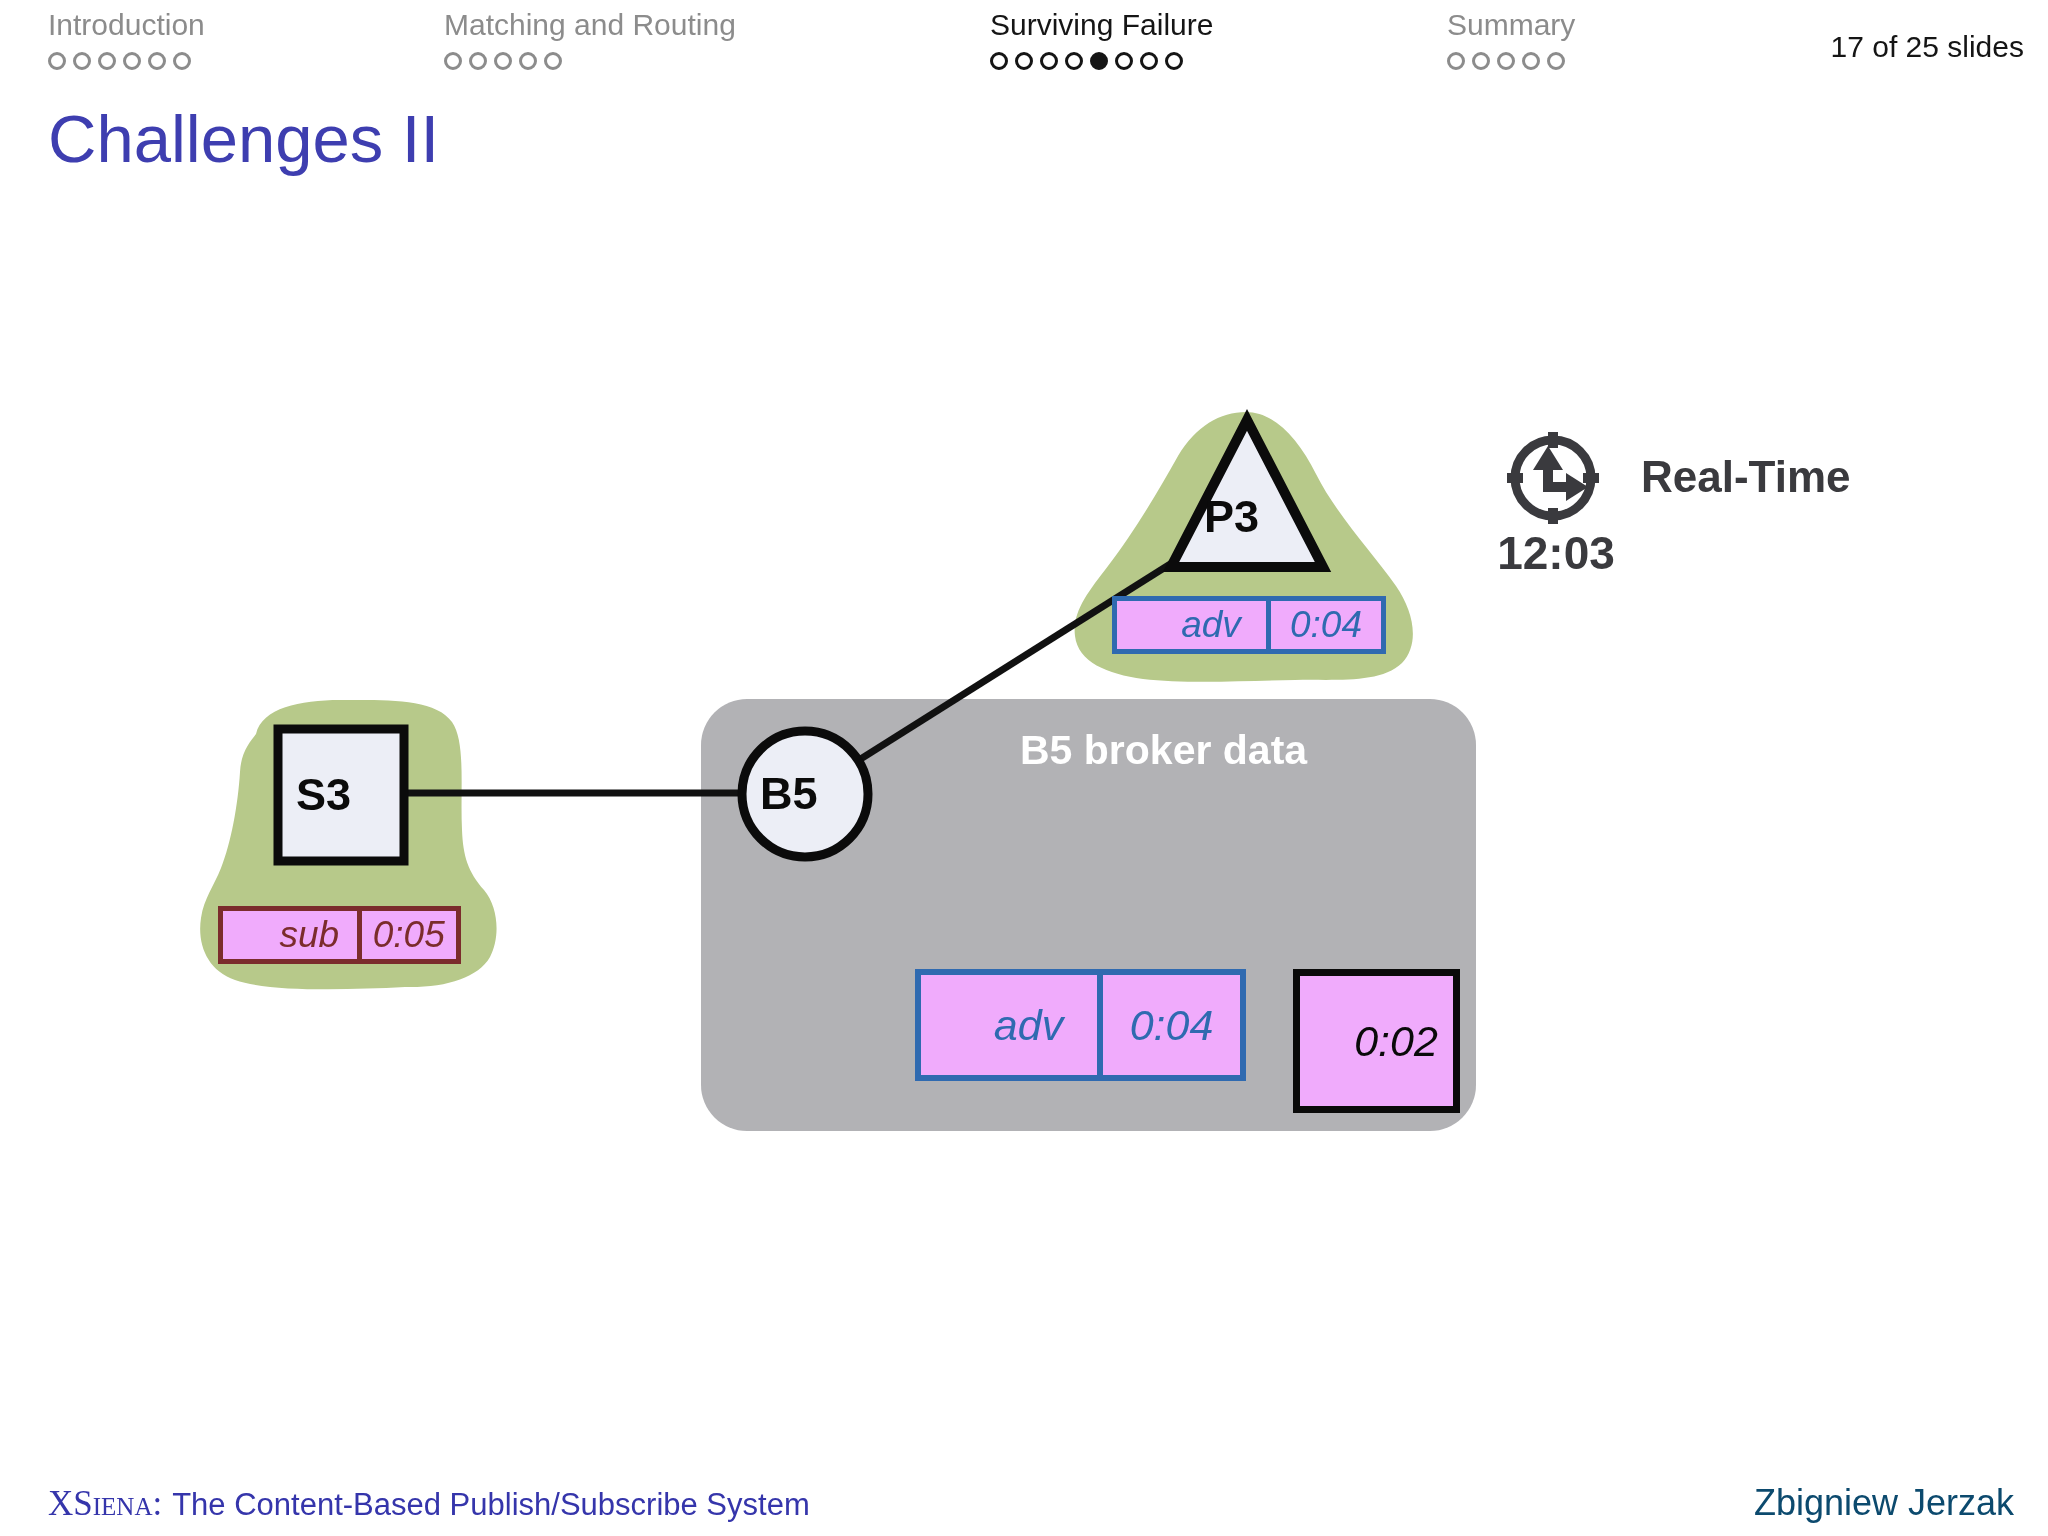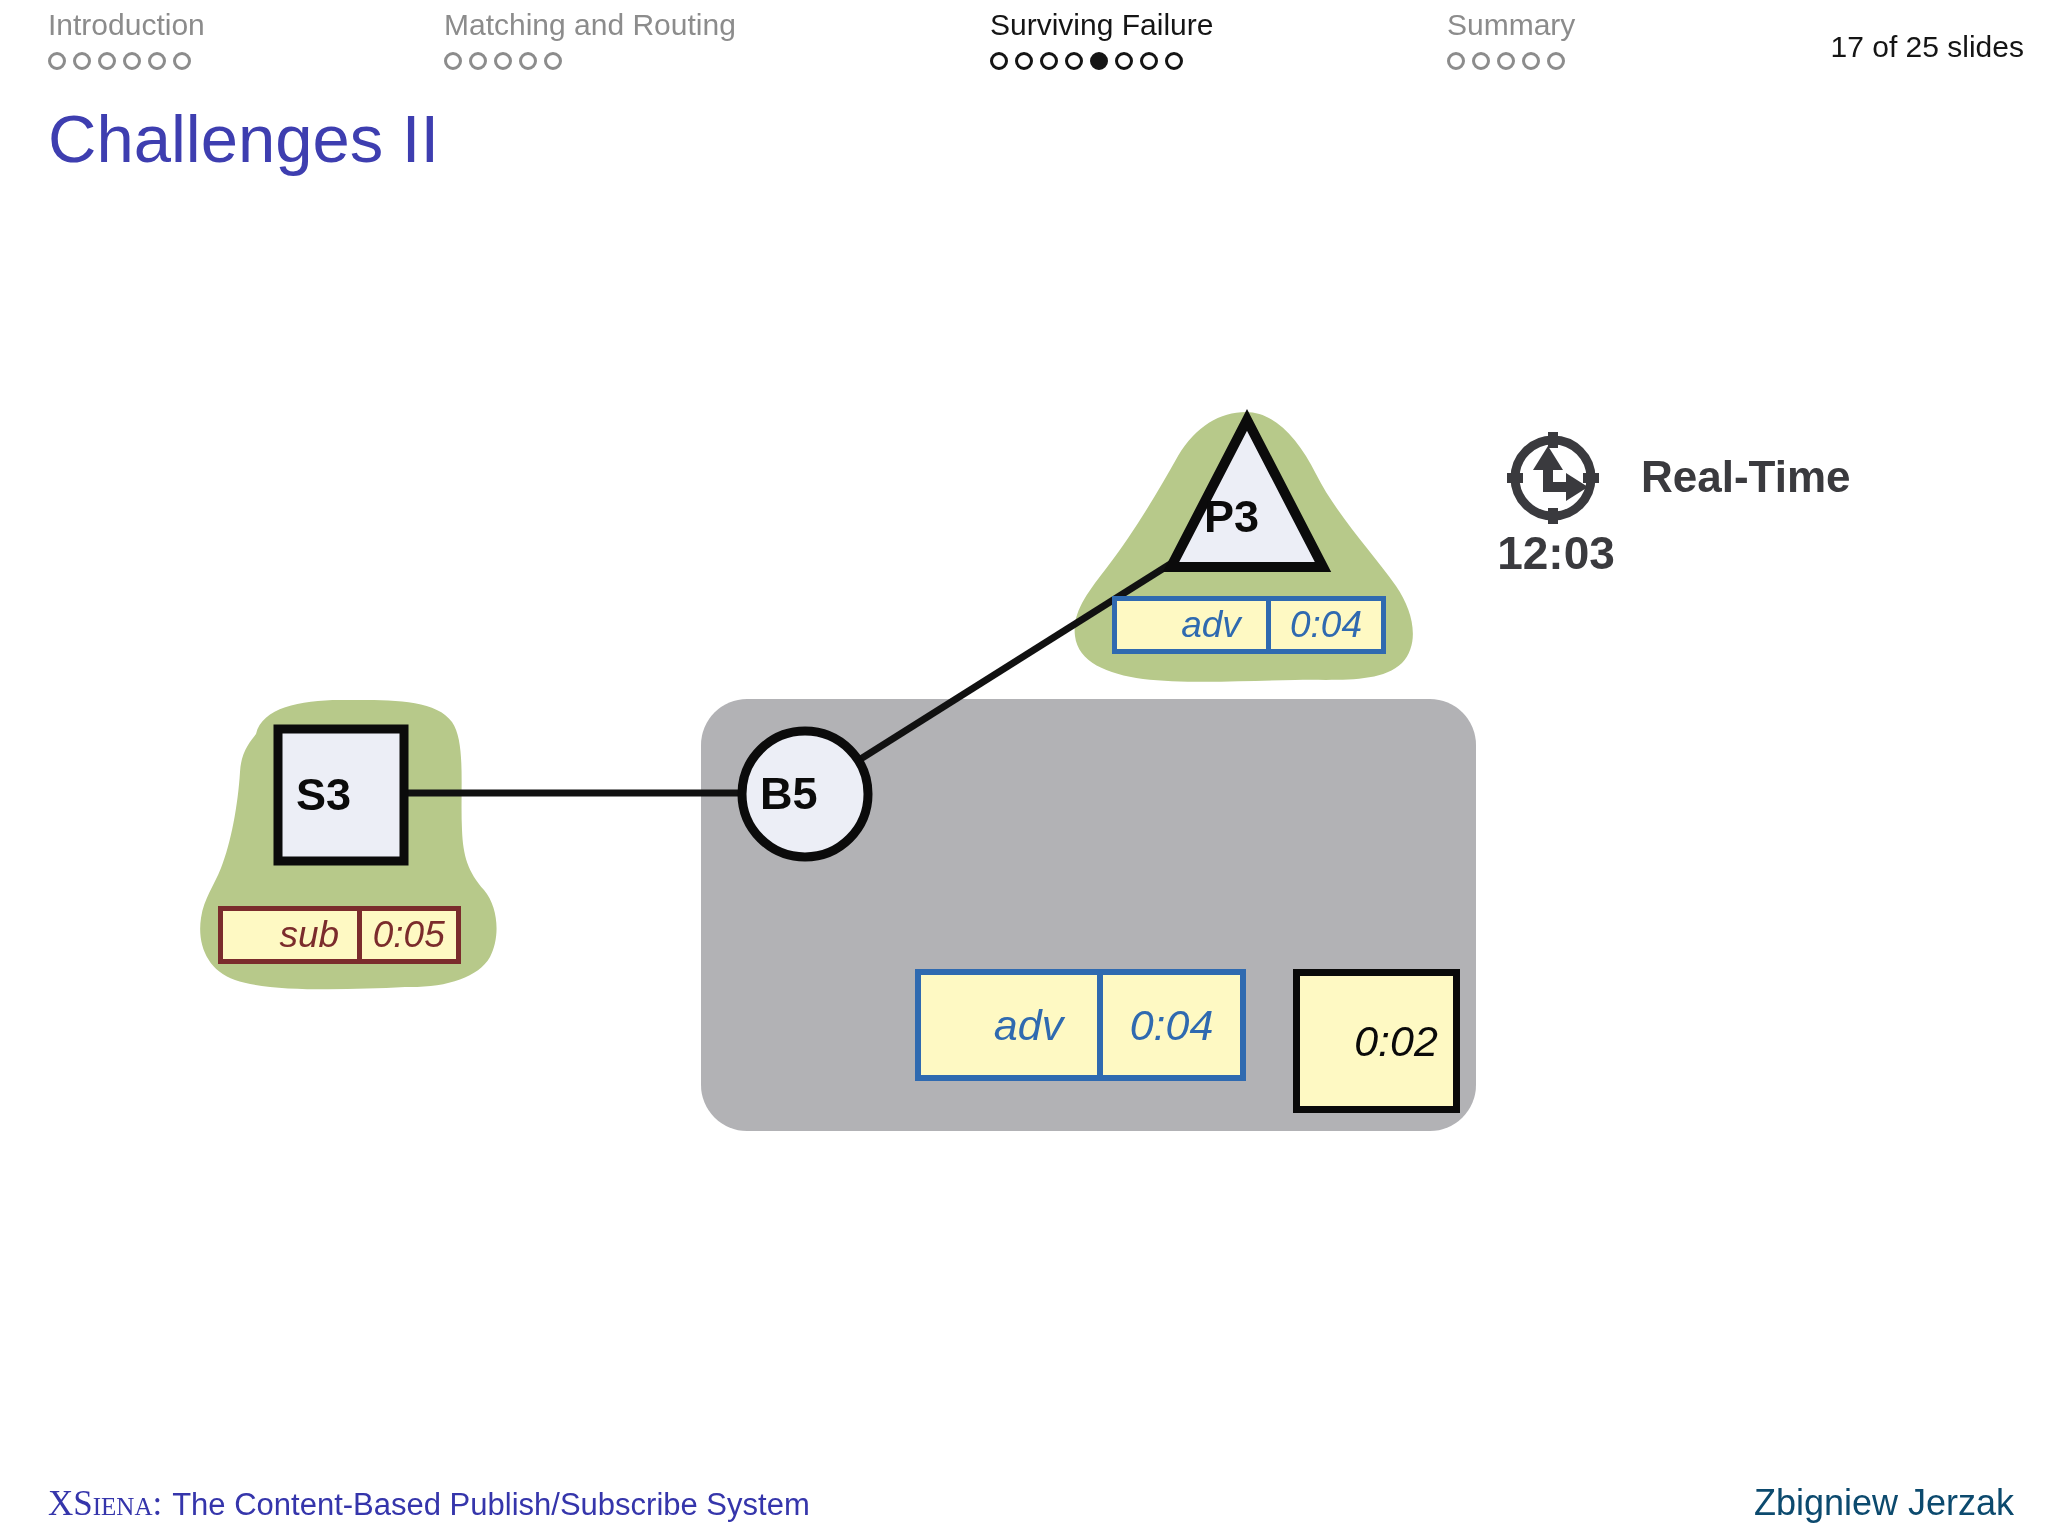--- a/index.html
+++ b/index.html
@@ -26,21 +26,21 @@
   .overlay{position:absolute;left:0;top:0;z-index:2;}
   .broker-title{position:absolute;left:1020px;top:727px;z-index:3;color:#ffffff;
                 font-weight:700;font-size:41px;}
   .node-label{position:absolute;z-index:3;font-weight:700;font-size:45px;color:#0b0b0b;
               width:90px;}
   .realtime{position:absolute;left:1641px;top:452px;z-index:3;font-size:44px;font-weight:700;
             color:var(--dark_text,#3a3a3e);}
   .clocktime{position:absolute;left:1494px;top:526px;width:124px;text-align:center;z-index:3;
              font-size:46px;font-weight:700;color:var(--dark_text,#3a3a3e);}
   
-  .tbl{position:absolute;z-index:3;display:flex;background:#fef9c3;box-sizing:border-box;padding-left:39px;}
+  .tbl{position:absolute;z-index:3;display:flex;background:#f0abfc;box-sizing:border-box;padding-left:39px;}
   .tbl .cell{flex:1;display:flex;align-items:center;justify-content:center;font-style:italic;}
   #p3-table{left:1112px;top:596px;width:274px;height:58px;font-size:37px;
             border:5px solid var(--table_blue,#2f6ab0);color:var(--table_blue,#2f6ab0);}
   #p3-table .cell.first{border-right:5px solid var(--table_blue,#2f6ab0);}
   #s3-table{left:218px;top:906px;width:243px;height:58px;font-size:37px;
             border:5px solid var(--table_maroon,#7b2c2c);color:var(--table_maroon,#7b2c2c);justify-content:space-between;}
   #s3-table .cell.first{border-right:5px solid var(--table_maroon,#7b2c2c);}
   #brk-table{left:915px;top:969px;width:331px;height:112px;font-size:43px;
              border:6px solid var(--table_blue,#2f6ab0);color:var(--table_blue,#2f6ab0);}
   #brk-table .cell.first{border-right:6px solid var(--table_blue,#2f6ab0);}
@@ -100,20 +100,21 @@
         <span class="dot"></span>
         <span class="dot"></span>
         <span class="dot"></span>
       </div>
   </div>
   <div class="slide-count">17 of 25 slides</div>
 
   <div class="title">Challenges II</div>
 
   <div class="graybox"></div>
+  <div class="broker-title">B5 broker data</div>
 
   <svg class="overlay" width="2048" height="1536" viewBox="0 0 2048 1536">
 
     <path style="fill:var(--green_blob,#b7c98a)" d="M 256 734 C 262 708 300 700 340 700 C 385 700 435 698 452 722
              C 466 742 460 790 462 830 C 463 856 468 872 484 890
              C 499 908 500 938 490 957 C 478 978 445 988 405 987
              C 345 990 270 992 235 980 C 207 970 197 944 201 918
              C 204 898 214 886 221 868 C 231 843 238 805 240 772
              C 241 752 250 742 256 734 Z"></path>
     <path style="fill:var(--green_blob,#b7c98a)" d="M 1246 412 C 1274 412 1298 438 1316 474 C 1336 514 1372 552 1396 586

